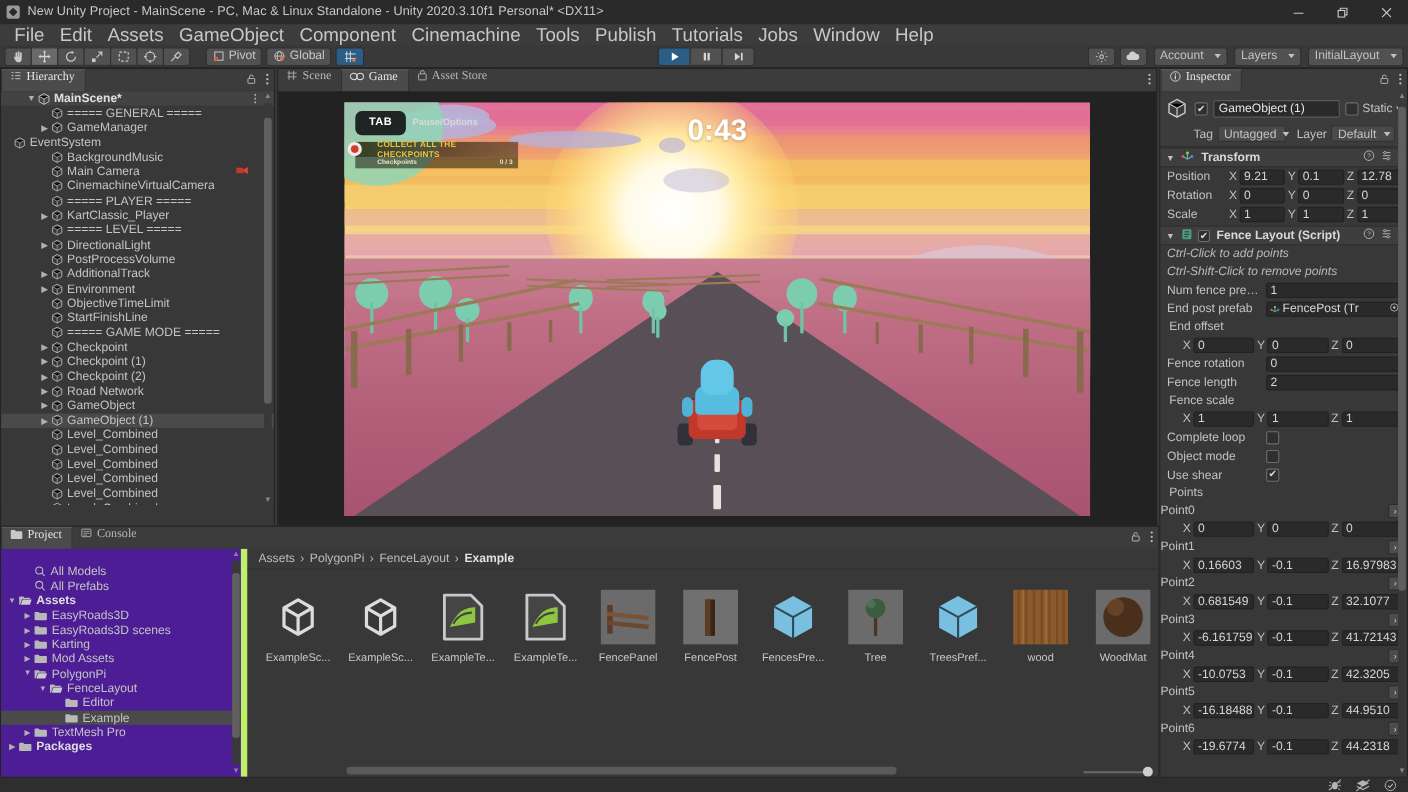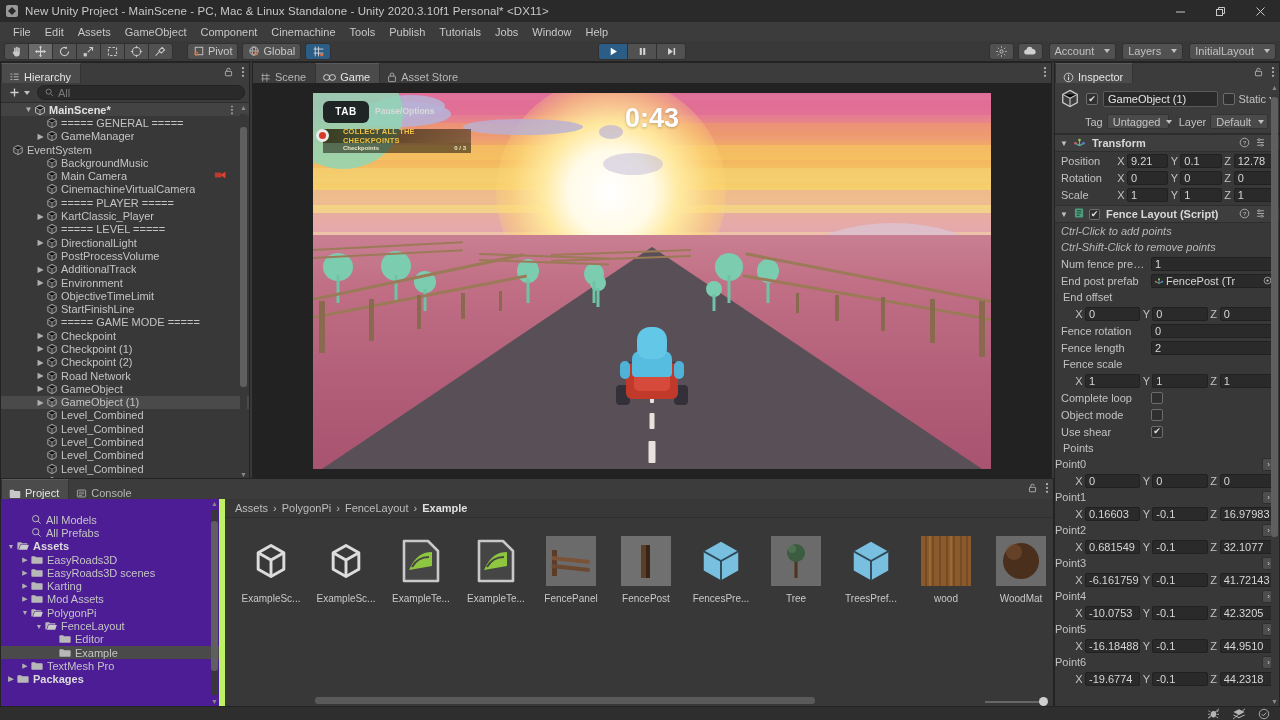--- a/index.html
+++ b/index.html
@@ -26,21 +26,21 @@
     content:""; position:absolute; left:2px; top:2px; width:8px; height:8px;
     background:#2a2a2a; clip-path:polygon(0 50%,50% 0,100% 50%,50% 100%);
   }
   .titlebar .title-text { font-size:11.5px; color:#c8c8c8; letter-spacing:.1px; }
   .winbtns { position:absolute; right:0; top:0; height:22px; display:flex; }
   .winbtn { width:40px; height:22px; display:flex; align-items:center; justify-content:center; }
   .winbtn svg { display:block; }
 
   
   .menubar { height:19px; background:#3c3c3c; display:flex; align-items:center; padding-left:6px; }
-  .menuitem { padding:2px 7px; font-size:11px; color:#c8c8c8; border-radius:2px; }
+  .menuitem { padding:2px 7px; font-size:17px; color:#c8c8c8; border-radius:2px; }
 
   
   .toolbar {
     height:21px; background:#393939; display:flex; align-items:center;
     border-bottom:1px solid #232323; position:relative;
   }
   .tb-btn {
     height:17px; min-width:25px; display:flex; align-items:center; justify-content:center;
     background:#515151; border:1px solid #303030; margin-left:-1px; color:#c4c4c4;
   }
@@ -57,22 +57,22 @@
   .tb-drop {
     height:17px; background:#515151; border:1px solid #303030; border-radius:3px;
     display:flex; align-items:center; padding:0 5px; gap:10px; margin-left:6px; font-size:11px;
   }
   .caret { width:0;height:0;border-left:3.5px solid transparent;border-right:3.5px solid transparent;border-top:4px solid #c0c0c0; }
 
   
   .panel { position:absolute; background:#383838; border:1px solid #232323; }
   .tabrow { height:20px; background:#3c3c3c; display:flex; align-items:flex-end; position:relative; }
   .tab {
-    height:20px; display:flex; align-items:flex-end; gap:4px; padding:0 9px 0 7px;
-    font-size:11px; color:#b6b6b6; background:#3c3c3c;
+    height:20px; display:flex; align-items:flex-start; gap:4px; padding:0 9px 0 7px;
+    font-size:11px; color:#b6b6b6; background:#3c3c3c;font-family:Liberation Serif, serif;
   }
   .tab.active { background:#4b4b4b; color:#e4e4e4; border-top:1px solid #5a5a5a;
                 border-left:1px solid #323232; border-right:1px solid #323232; }
   .tabrow-icons { position:absolute; right:4px; top:3px; display:flex; gap:7px; align-items:center; }
 
   
   #hierarchy { left:0; top:62px; width:250px; height:417px; }
   .h-toolbar { height:20px; background:#3c3c3c; display:flex; align-items:center; padding:0 4px; gap:4px;
                border-bottom:1px solid #2c2c2c;}
   .plus-btn { display:flex; align-items:center; gap:3px; padding:0 3px; }
@@ -430,35 +430,20 @@
         </span>
         <span>
           <svg width="4" height="12" viewBox="0 0 4 14">
               <circle cx="2" cy="2.5" r="1.2" fill="#bdbdbd"></circle>
               <circle cx="2" cy="7" r="1.2" fill="#bdbdbd"></circle>
               <circle cx="2" cy="11.5" r="1.2" fill="#bdbdbd"></circle>
             </svg>
         </span>
       </div>
     </div>
-    <div class="h-toolbar">
-      <div class="plus-btn">
-        <svg width="13" height="13" viewBox="0 0 16 16">
-            <path d="M8 3v10M3 8h10" stroke="#cfcfcf" stroke-width="1.6"></path>
-          </svg>
-        <span class="caret"></span>
-      </div>
-      <div class="searchbox">
-        <svg width="9" height="9" viewBox="0 0 16 16">
-            <circle cx="6.5" cy="6.5" r="4.5" fill="none" stroke="#8a8a8a" stroke-width="1.5"></circle>
-            <line x1="10" y1="10" x2="14" y2="14" stroke="#8a8a8a" stroke-width="1.5"></line>
-          </svg>
-        <span>All</span>
-      </div>
-    </div>
     <div class="h-body">
       <div class="h-row scene" style="padding-left:22px">
         <span class="h-arrow">▼</span>
         <span class="cube-ico">
           <svg width="12" height="12" viewBox="0 0 16 16">
               <path d="M8 1.5l6 3.2v6.6L8 14.5l-6-3.2V4.7z" fill="none" stroke="#c9c9c9" stroke-width="1.1"></path>
               <path d="M2 4.7L8 8l6-3.3M8 8v6.5" stroke="#c9c9c9" stroke-width="1"></path>
             </svg>
         </span>
         <span class="h-label">MainScene*</span>

